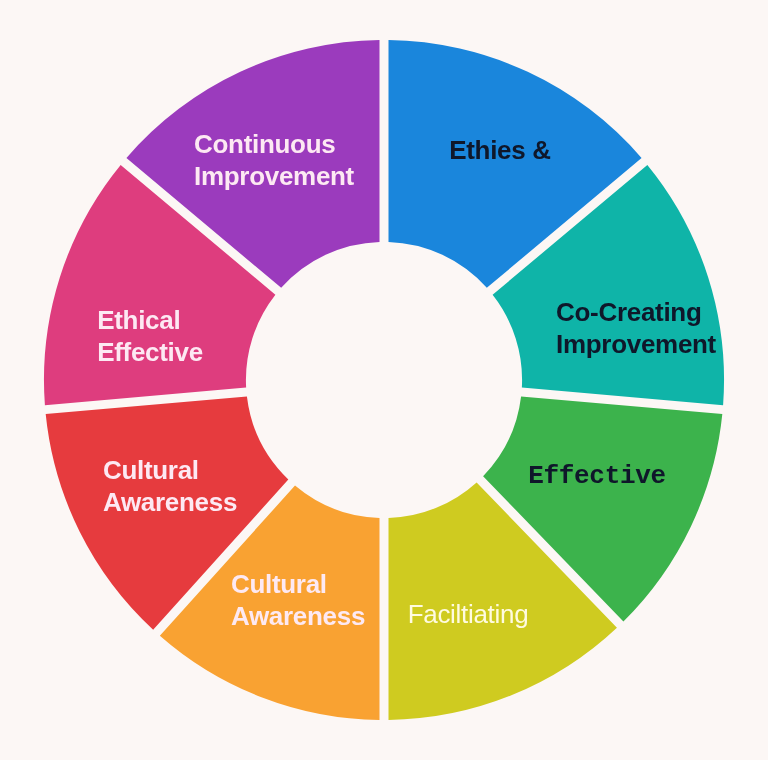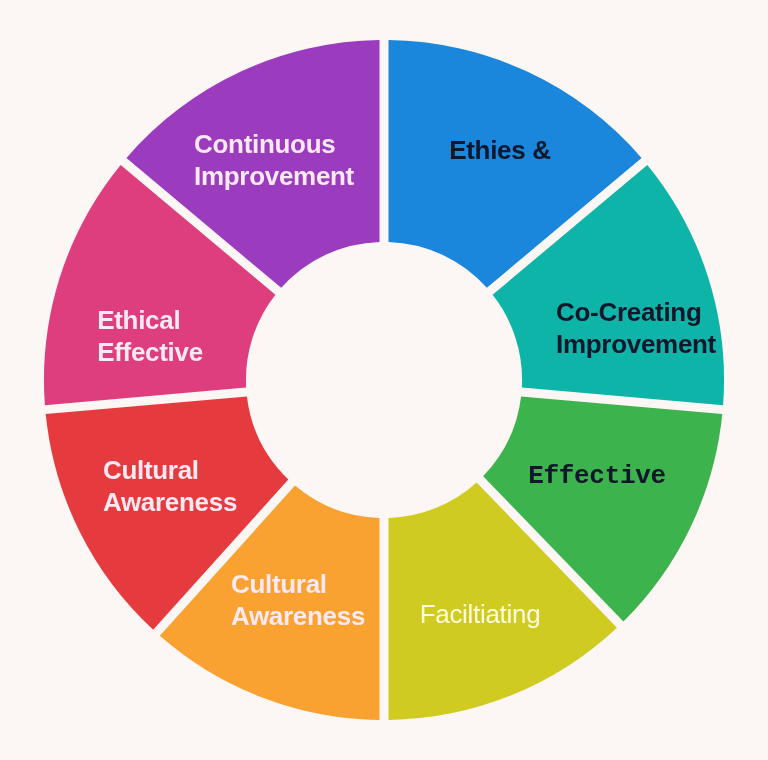--- a/index.html
+++ b/index.html
@@ -50,21 +50,21 @@
 
 <div class="seg-label lt" style="left:612px; top:328px;margin-left:24px;">
   <span class="l b">Co-Creating</span>
   <span class="l b">Improvement</span>
 </div>
 
 <div class="seg-label lt" style="left:597px; top:476px;font-family:Liberation Mono, monospace;">
   <span class="l b">Effective</span>
 </div>
 
-<div class="seg-label yl" style="left:480px; top:614px;">
+<div class="seg-label yl" style="left:468px; top:614px;">
   <span class="l n">Faciltiating</span>
 </div>
 
 <div class="seg-label pk" style="left:298px; top:600px;">
   <span class="l b">Cultural</span>
   <span class="l b">Awareness</span>
 </div>
 
 <div class="seg-label pk" style="left:170px; top:486px;">
   <span class="l b">Cultural</span>

